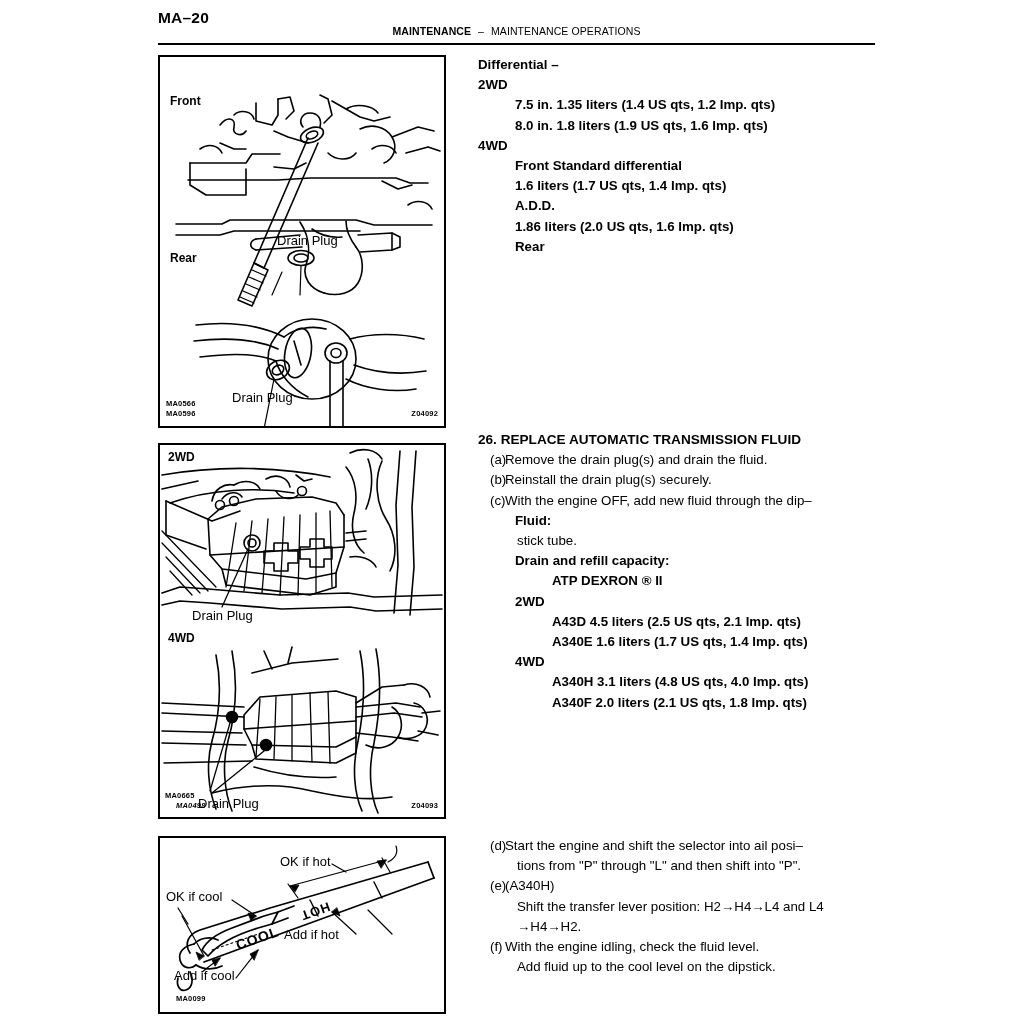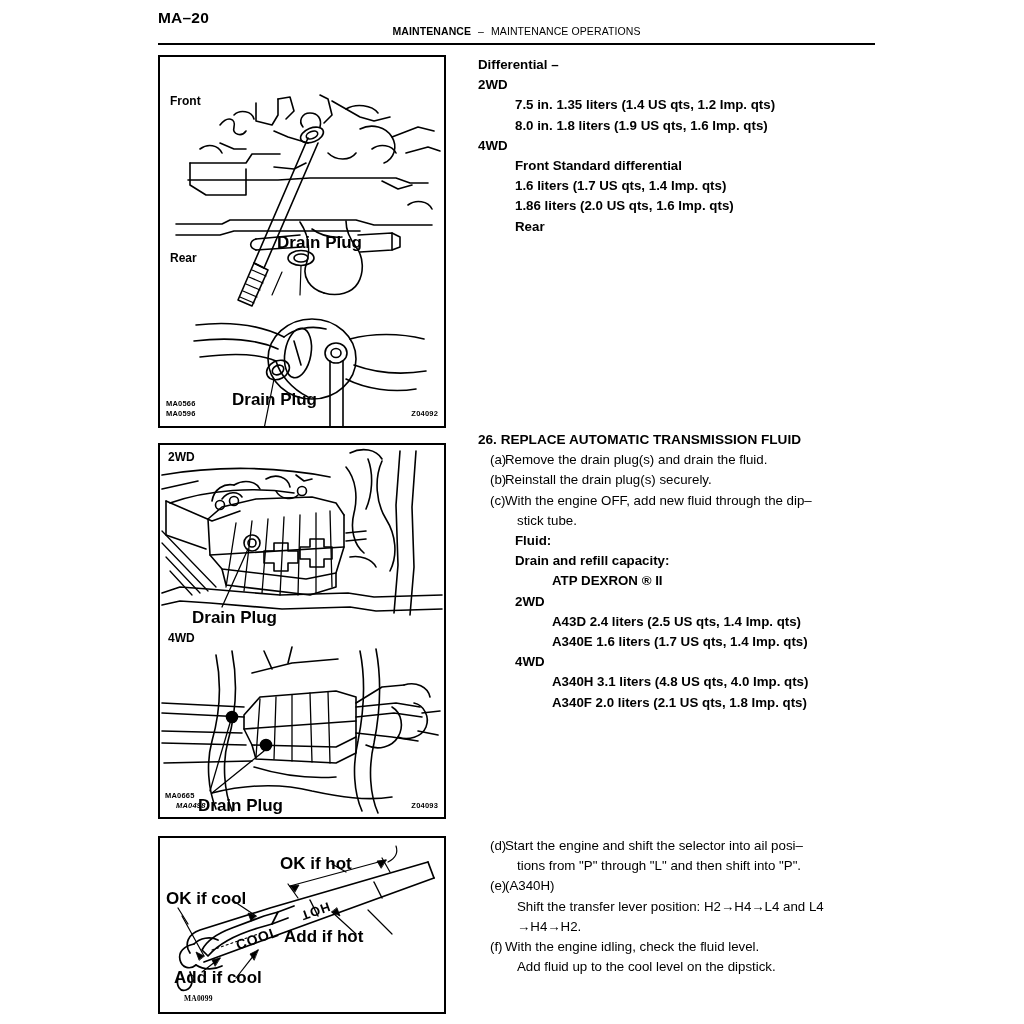--- a/index.html
+++ b/index.html
@@ -77,22 +77,22 @@
   .fig-code {
     position: absolute;
     font-size: 7.5px;
     font-weight: bold;
     letter-spacing: 0.2px;
     line-height: 8.5px;
     z-index: 6;
   }
   .callout {
     position: absolute;
-    font-size: 17px;
-    font-weight: bold;
+    font-size: 13px;
+    font-weight: normal;
     z-index: 6;
     white-space: nowrap;
     text-align: center;
   }
   .art { position: absolute; left: 0; top: 0; }
 
   
   .textcol {
     position: absolute;
     left: 478px;
@@ -432,31 +432,32 @@
 
     <text x="78" y="112" transform="rotate(-19 78 112)" font-family="Liberation Sans, sans-serif" font-size="14" font-weight="bold" fill="#000" letter-spacing="1">COOL</text>
     <text x="168" y="64" transform="rotate(160 168 64)" font-family="Liberation Sans, sans-serif" font-size="13" font-weight="bold" fill="#000" letter-spacing="1">HOT</text>
   </svg>
 
   <div class="callout" style="left:120px; top:16px;">OK if hot</div>
   <div class="callout" style="left:6px; top:51px;">OK if cool</div>
   <div class="callout" style="left:124px; top:89px;">Add if hot</div>
   <div class="callout" style="left:14px; top:130px;">Add if cool</div>
 
-  <div class="fig-code" style="left:24px; bottom:9px;font-family:Liberation Serif, serif;">MA0099</div>
+  <div class="fig-code" style="left:16px; bottom:9px;">MA0099</div>
 </div>
 
 <div class="textcol" id="text-diff">
   <div class="t-line t-bold ind-0">Differential –</div>
   <div class="t-line t-bold ind-0">2WD</div>
   <div class="t-line t-bold ind-1">7.5 in. 1.35 liters (1.4 US qts, 1.2 Imp. qts)</div>
   <div class="t-line t-bold ind-1">8.0 in. 1.8 liters (1.9 US qts, 1.6 Imp. qts)</div>
   <div class="t-line t-bold ind-0">4WD</div>
   <div class="t-line t-bold ind-1">Front Standard differential</div>
   <div class="t-line t-bold ind-1">1.6 liters (1.7 US qts, 1.4 Imp. qts)</div>
+  <div class="t-line t-bold ind-1">A.D.D.</div>
   <div class="t-line t-bold ind-1">1.86 liters (2.0 US qts, 1.6 Imp. qts)</div>
   <div class="t-line t-bold ind-1">Rear</div>
 </div>
 
 <div class="textcol" id="text-trans">
   <div class="sect-head">26. REPLACE AUTOMATIC TRANSMISSION FLUID</div>
 
   <div class="step">
     <div class="step-marker">(a)</div>
     <div class="step-body">Remove the drain plug(s) and drain the fluid.</div>
@@ -464,27 +465,27 @@
 
   <div class="step">
     <div class="step-marker">(b)</div>
     <div class="step-body">Reinstall the drain plug(s) securely.</div>
   </div>
 
   <div class="step">
     <div class="step-marker">(c)</div>
     <div class="step-body">With the engine OFF, add new fluid through the dip–</div>
   </div>
+  <div class="t-line t-bold ind-1">Fluid:</div>
+
   <div class="t-line t-reg step-cont">stick tube.</div>
-
-  <div class="t-line t-bold ind-1">Fluid:</div>
   <div class="t-line t-bold ind-1">Drain and refill capacity:</div>
   <div class="t-line t-bold ind-2">ATP DEXRON ® II</div>
   <div class="t-line t-bold ind-1">2WD</div>
-  <div class="t-line t-bold ind-2">A43D 2.4 liters (2.5 US qts, 1.4 Imp. qts)</div>
+  <div class="t-line t-bold ind-2">A43D 4.5 liters (2.5 US qts, 2.1 Imp. qts)</div>
   <div class="t-line t-bold ind-2">A340E 1.6 liters (1.7 US qts, 1.4 Imp. qts)</div>
   <div class="t-line t-bold ind-1">4WD</div>
   <div class="t-line t-bold ind-2">A340H 3.1 liters (4.8 US qts, 4.0 Imp. qts)</div>
   <div class="t-line t-bold ind-2">A340F 2.0 liters (2.1 US qts, 1.8 Imp. qts)</div>
 </div>
 
 <div class="textcol" id="text-steps">
 
   <div class="step">
     <div class="step-marker">(d)</div>

